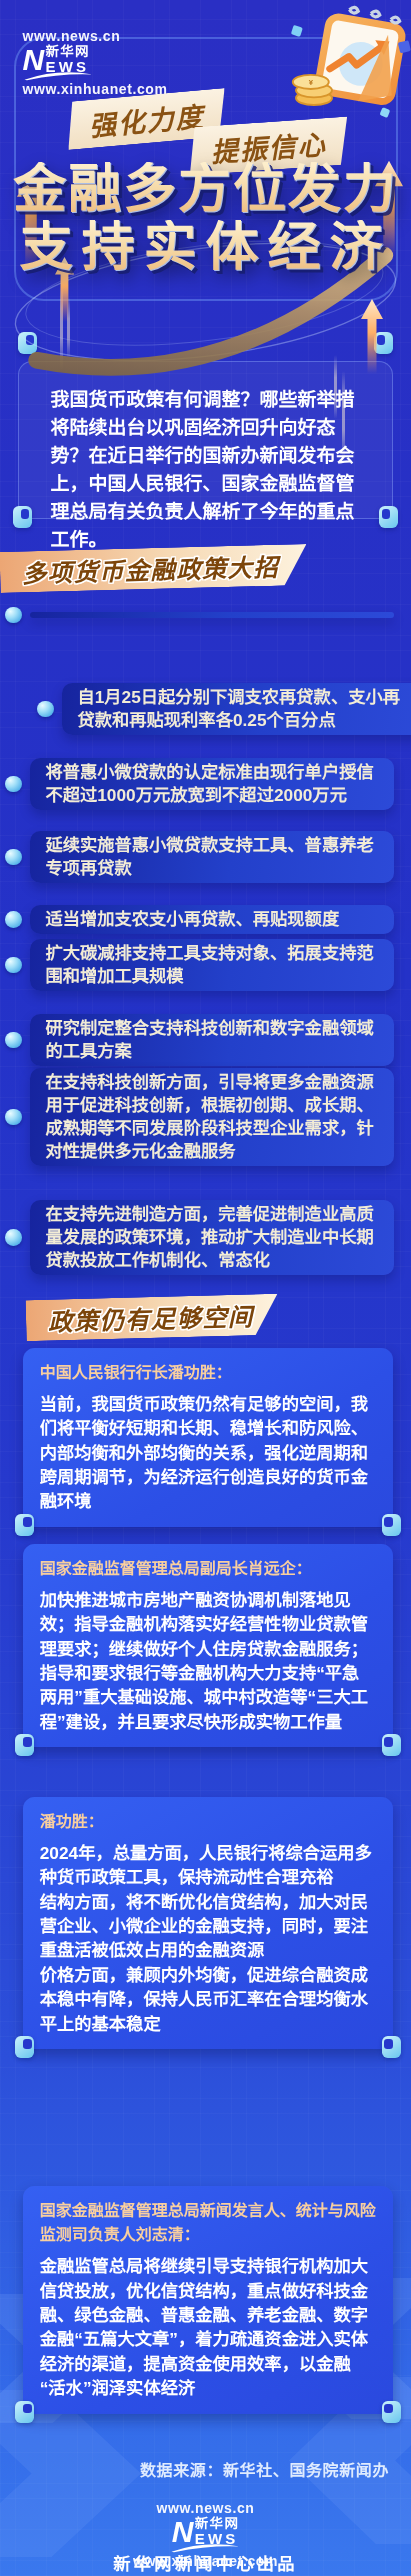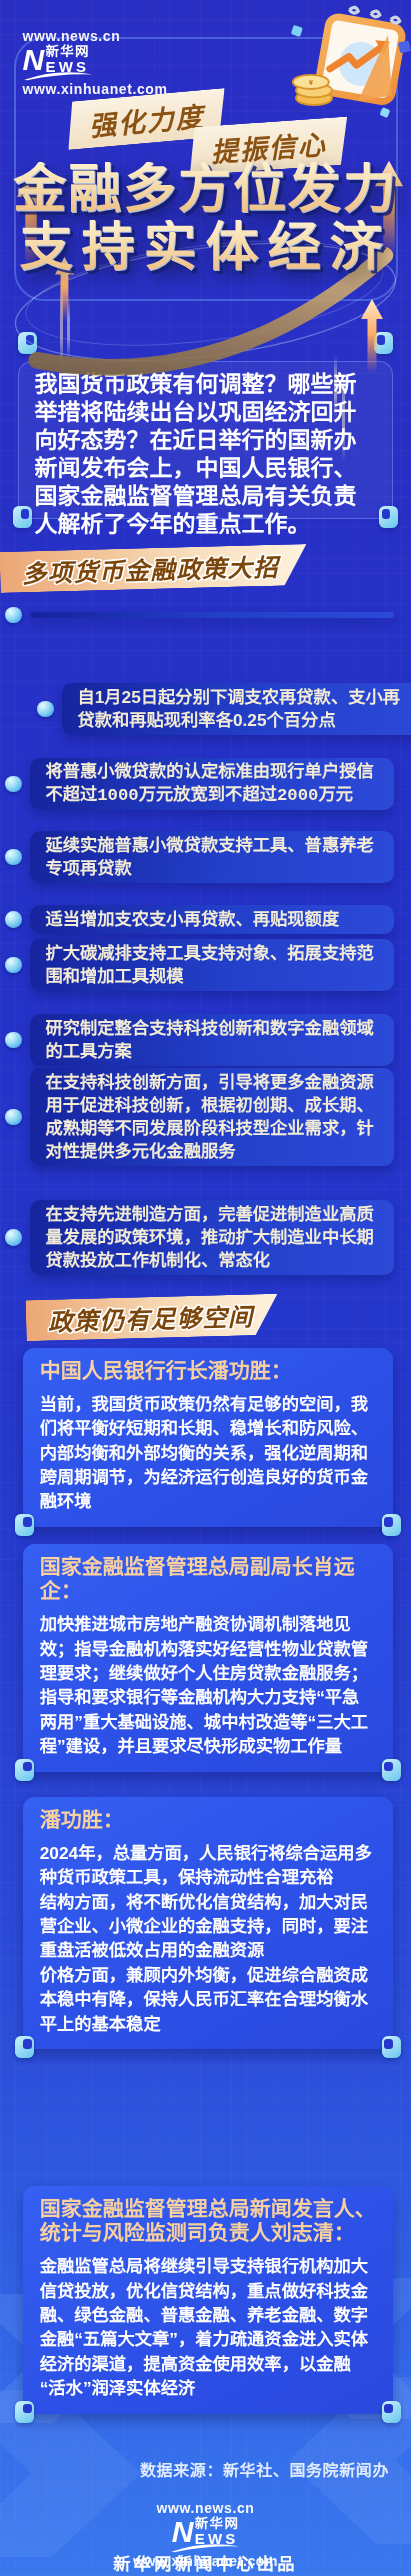--- a/index.html
+++ b/index.html
@@ -36,48 +36,48 @@
     filter:drop-shadow(1.9px 1.9px 0 #a9bce6) drop-shadow(3.2px 3.9px 0 rgba(22,29,110,.85)) drop-shadow(3.9px 7.7px 9px rgba(0,0,0,.35));}
   .title.l1{top:162px;letter-spacing:1.9px;}
   .title.l2{top:220px;letter-spacing:9px;}
   .orbit{position:absolute;left:0;top:180px;z-index:2;}
   .streak{position:absolute;width:2.6px;border-radius:1.3px;opacity:.55;
     background:linear-gradient(180deg,rgba(255,255,255,0),rgba(255,240,210,.9) 35%,rgba(255,240,210,.9) 65%,rgba(255,255,255,0));}
   .up-arrow{position:absolute;z-index:2;}
   
   .intro{position:absolute;left:18px;top:361px;width:375px;height:158px;border:1.3px solid rgba(150,180,255,.38);
     border-radius:14px;background:rgba(255,255,255,.05);box-sizing:border-box;padding:8.4px 15.4px;}
-  .intro p{margin:0;color:#fff;font-size:23px;font-weight:800;line-height:28px;}
+  .intro p{margin:16px;color:#fff;font-size:19px;font-weight:800;line-height:28px;}
   .tab{position:absolute;width:19px;height:22px;border-radius:5.8px;background:linear-gradient(145deg,#cdf2fc,#67c6ee);box-shadow:0 1.9px 4.5px rgba(0,20,90,.3);}
   .tab::after{content:"";position:absolute;width:8.4px;height:9.6px;border-radius:3.2px;background:#2537cc;top:3.2px;}
   .tab.nl::after{right:2.6px;} .tab.nr::after{left:2.6px;}
   
   .banner{position:absolute;height:41px;display:flex;align-items:center;
     background:linear-gradient(90deg,#eca674 0%,#f6d9b4 55%,#fdf2de 100%);
     clip-path:polygon(0 0,100% 0,calc(100% - 23px) 100%,0 100%);
     box-shadow:0 5.8px 13px rgba(6,10,80,.38);transform:rotate(-1.5deg);}
   .banner span{font-size:24.4px;font-weight:900;font-style:italic;color:#7c450a;letter-spacing:1.3px;padding-left:22px;
     text-shadow:1.3px 0 0 #fff,-1.3px 0 0 #fff,0 1.3px 0 #fff,0 -1.3px 0 #fff,1.3px 1.3px 0 #fff,-1.3px -1.3px 0 #fff,1.3px -1.3px 0 #fff,-1.3px 1.3px 0 #fff;}
   .banner.b1{left:0;top:548px;width:307px;}
   .banner.b2{left:26px;top:1297px;width:252px;}
   .banner.b3{left:26px;top:1824px;width:302px;}
   
   .card{position:absolute;left:30px;width:364px;box-sizing:border-box;border-radius:10.3px;
     background:linear-gradient(96deg,#16249e 0%,#2340ca 55%,#2c4ad8 100%);
     padding:3.2px 15.4px;box-shadow:0 5.1px 10.3px rgba(5,10,70,.25);}
   .card p{margin:0;color:#f2ecd6;font-size:17.3px;font-weight:800;line-height:23px;}
   .card .dot{position:absolute;left:-25px;top:50%;margin-top:-8.4px;width:16.7px;height:16.7px;border-radius:50%;
     background:radial-gradient(circle at 32% 28%,#e9fbff 0%,#9fdef8 38%,#56b4ea 75%,#3e92d8 100%);box-shadow:0 1.9px 3.9px rgba(0,15,80,.35);}
-  .c0{top:612px;} .c1{top:683px;margin-left:32px;} .c2{top:758px;font-family:Liberation Mono, monospace;} .c3{top:831px;} .c4{top:905px;}
+  .c0{top:612px;} .c1{top:683px;margin-left:32px;} .c2{top:758px;} .c3{top:831px;} .c4{top:905px;}
   .c5{top:939px;} .c6{top:1014px;} .c7{top:1068px;} .c8{top:1191px;margin-top:9px;}
   
   .quote{position:absolute;left:23px;width:370px;box-sizing:border-box;border-radius:11.6px;
     background:linear-gradient(150deg,#3560f2 0%,#2c4fe6 60%,#2a49de 100%);
     padding:13px 16.7px;box-shadow:0 6.4px 13px rgba(5,10,70,.3);}
-  .quote .spk{margin:0 0 6.4px 0;color:#f8cf9f;font-size:21px;font-weight:900;line-height:24.4px;font-family:Liberation Mono, monospace;}
+  .quote .spk{margin:0 0 6.4px 0;color:#f8cf9f;font-size:16px;font-weight:900;line-height:24.4px;}
   .quote .txt{margin:0;color:#ffffff;font-size:17.3px;font-weight:800;line-height:24.4px;white-space:pre-line;}
   .q0{top:1348px;} .q1{top:1544px;} .q2{top:1797px;} .q3{top:2186px;}
   .quote .tab{bottom:-9px;} .quote .tab.bl{left:-7.7px;} .quote .tab.br{right:-7.7px;}
   .intro .tab.tl{left:-1.3px;top:-30px;} .intro .tab.tr{right:-1.3px;top:-30px;}
   .intro .tab.bl{left:-6.4px;bottom:-10.3px;} .intro .tab.br{right:-6.4px;bottom:-10.3px;}
   
   .chev{position:absolute;background:rgba(140,182,255,.17);
     clip-path:polygon(0 0,55% 0,100% 50%,55% 100%,0 100%,45% 50%);}
   .chev.flip{transform:scaleX(-1);}
   .source{position:absolute;right:22px;top:2457px;color:rgba(236,244,255,.93);font-size:16px;font-weight:700;letter-spacing:0.6px;}

